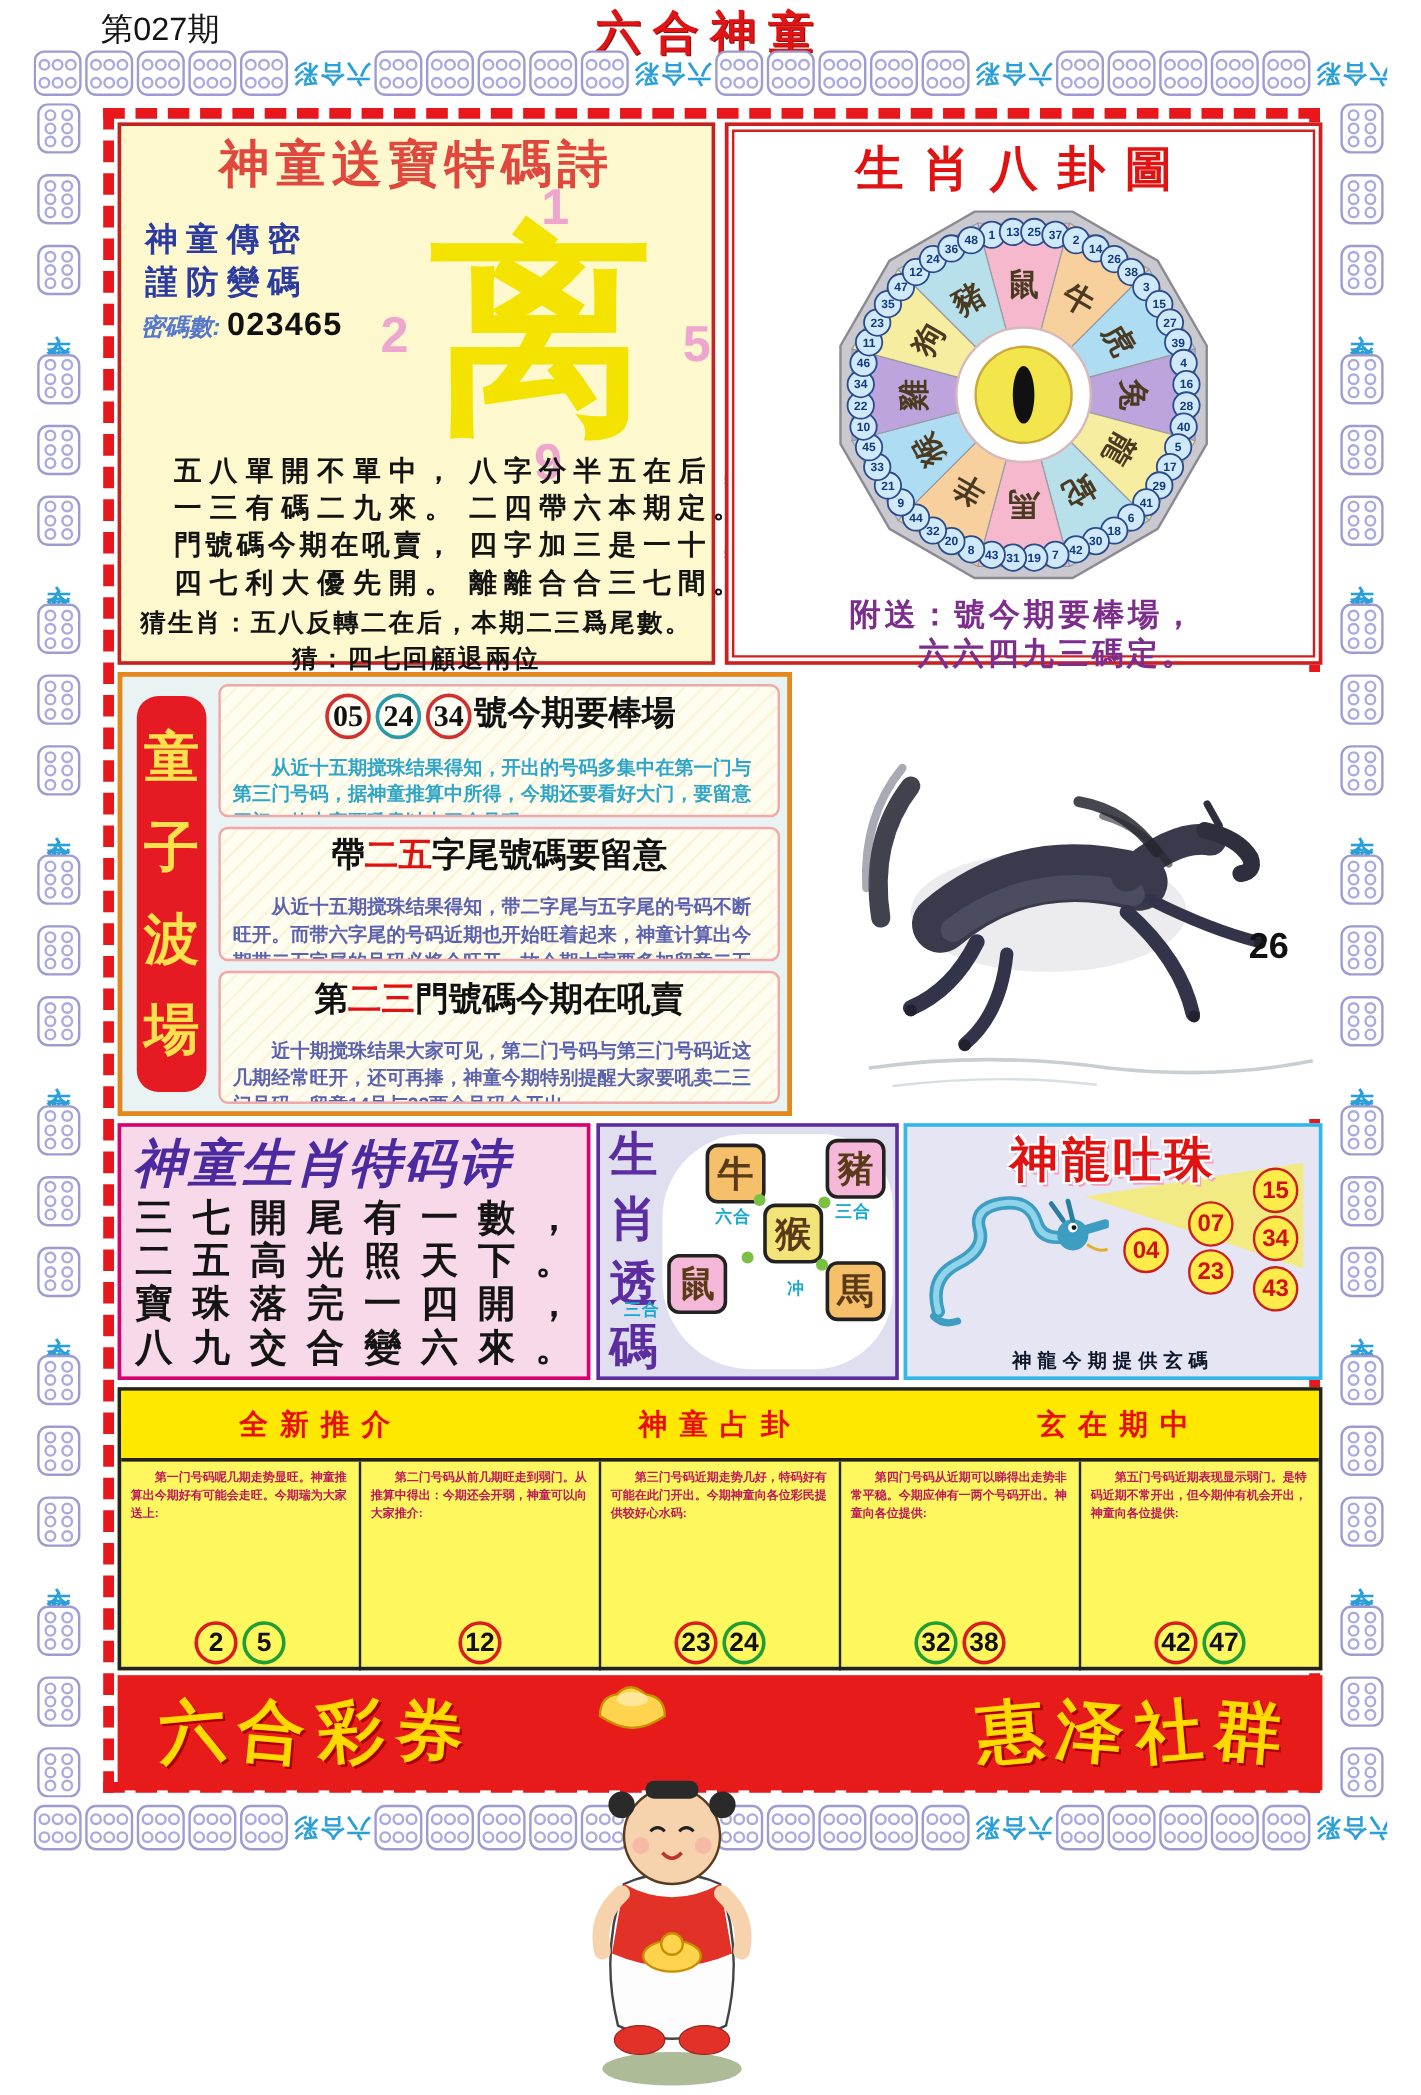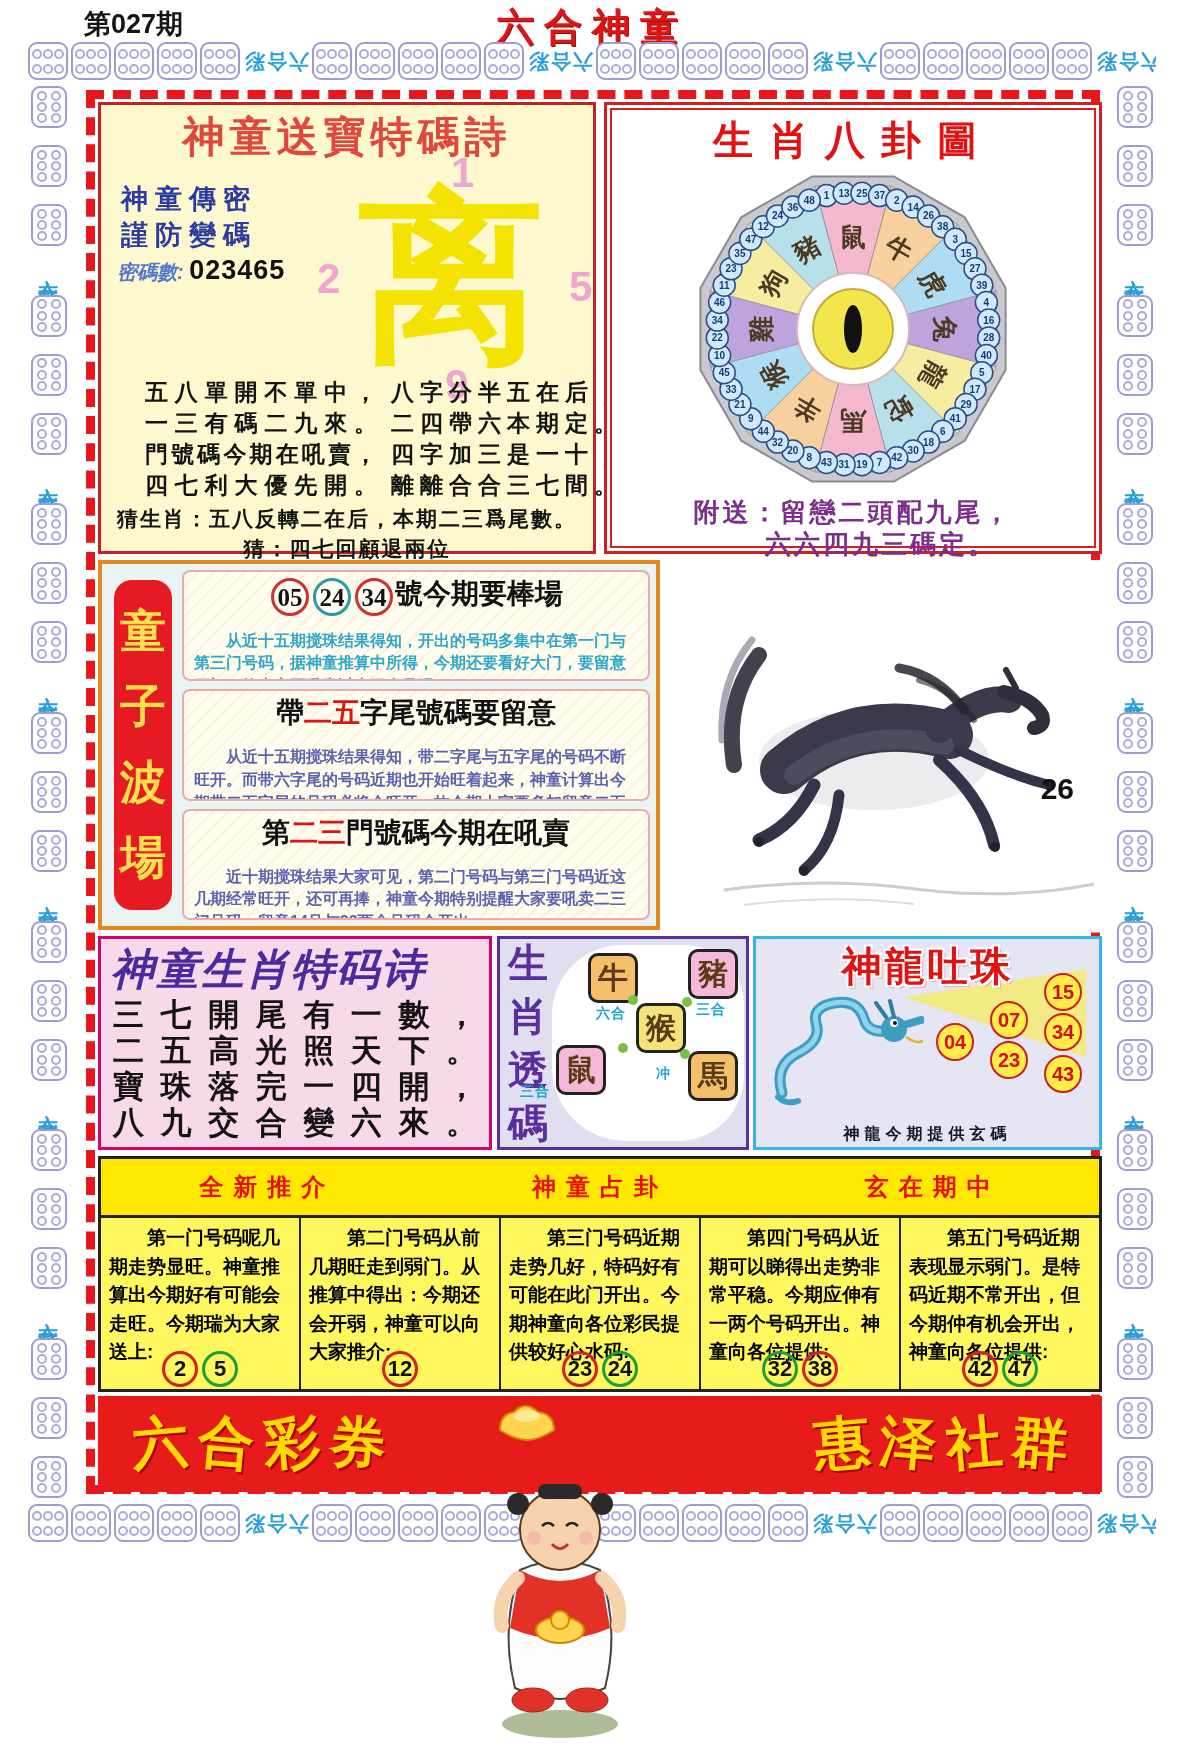--- a/index.html
+++ b/index.html
@@ -3,21 +3,21 @@
 <meta charset="utf-8">
 <style>
   html,body{margin:0;padding:0;background:#fff;}
   .page{position:relative;width:1184px;height:1746px;background:#fff;overflow:hidden;
         font-family:"Liberation Sans","DejaVu Sans",sans-serif;}
   .abs{position:absolute;}
   .center{left:0;right:0;text-align:center;}
   .serif{font-family:"Liberation Serif","DejaVu Serif",serif;}
 
   
-  .issue{left:84px;top:6px;font-size:27px;font-weight:bold;color:#141414;}
+  .issue{left:84px;top:6px;font-size:27px;font-weight:normal;color:#141414;}
   .masthead{top:2px;font-size:38px;font-weight:900;color:#e01414;letter-spacing:10px;
             text-shadow:1px 1px 0 #901010;}
 
   
   .strip{position:absolute;display:flex;align-items:center;justify-content:space-between;
          overflow:hidden;gap:3px;}
   .strip-top{left:28px;top:40px;width:1128px;height:42px;flex-direction:row;}
   .strip-bottom{left:28px;top:1502px;width:1128px;height:42px;flex-direction:row;}
   .strip-left{left:28px;top:86px;width:42px;height:1412px;flex-direction:column;}
   .strip-right{left:1114px;top:86px;width:42px;height:1412px;flex-direction:column;}
@@ -111,21 +111,21 @@
 
   
   .panel-table{left:98px;top:1156px;width:1004px;height:236px;border:3px solid #222;
                box-sizing:border-box;background:#fff75e;}
   .tb-head{height:56px;background:#ffe800;border-bottom:3px solid #222;display:flex;
            align-items:center;justify-content:space-around;}
   .tb-h{font-size:24px;font-weight:700;color:#e80f0f;letter-spacing:10px;}
   .tb-cols{display:flex;height:174px;}
   .tb-col{flex:1;border-right:2px solid #222;position:relative;padding:6px 8px 2px;box-sizing:border-box;}
   .tb-col:last-child{border-right:none;}
-  .tb-text{font-size:19px;line-height:1.5;color:#000000;font-weight:600;text-indent:2em;}
+  .tb-text{font-size:10px;line-height:1.5;color:#be185d;font-weight:600;text-indent:2em;}
   .tb-nums{position:absolute;bottom:5px;left:0;right:0;display:flex;justify-content:center;gap:4px;}
   .ncirc{width:36px;height:36px;border-radius:50%;border:3px solid;display:flex;align-items:center;
          justify-content:center;font-size:22px;font-weight:900;color:#111;box-sizing:border-box;}
   .ncirc.red{border-color:#d81e1e;} .ncirc.green{border-color:#1f9e35;}
 
   
   .panel-banner{left:98px;top:1396px;width:1004px;height:96px;background:#e81b1b;
                 display:flex;align-items:center;justify-content:space-between;padding:0 34px;
                 box-sizing:border-box;}
   .bn-text{display:flex;gap:10px;}
@@ -981,21 +981,21 @@
         <text x="104.442448309334" y="58.42013272685391" text-anchor="middle" font-size="10" font-weight="bold" fill="#123a7a">24</text>
         <circle cx="119.84873813021582" cy="46.0253071515544" r="11" fill="#cfe9fb" stroke="#2a4a8a" stroke-width="1.5"></circle>
         <text x="119.84873813021582" y="49.5253071515544" text-anchor="middle" font-size="10" font-weight="bold" fill="#123a7a">36</text>
         <circle cx="136.28423271877" cy="39.21750238866565" r="11" fill="#cfe9fb" stroke="#2a4a8a" stroke-width="1.5"></circle>
         <text x="136.28423271877" y="42.71750238866565" text-anchor="middle" font-size="10" font-weight="bold" fill="#123a7a">48</text>
         <text x="133.99999999999994" y="97.32566285183167" text-anchor="middle" font-size="26" fill="#4a3a22" transform="rotate(330 133.99999999999994 88.32566285183167)" font-weight="bold">豬</text>
         <circle cx="180" cy="168" r="56" fill="#fff" stroke="#d8b9b9" stroke-width="2"></circle>
         <circle cx="180" cy="168" r="40" fill="#f3e64c" stroke="#caa83a" stroke-width="2"></circle>
         <ellipse cx="180" cy="168" rx="9" ry="24" fill="#111"></ellipse>
       </svg>
-    <div class="abs center bg-gift serif" style="top:390px;">附送：留戀二頭配九尾，</div>
+    <div class="abs center bg-gift serif" style="top:390px;">附送：號今期要棒場，</div>
     <div class="abs center bg-gift serif" style="top:422px;padding-left:56px;">六六四九三碼定。</div>
   </div>
 
   <div class="abs panel-boy">
     <div class="abs boy-tab serif" id="boy-tab">
         <span>童</span>
         <span>子</span>
         <span>波</span>
         <span>場</span>
       </div>

